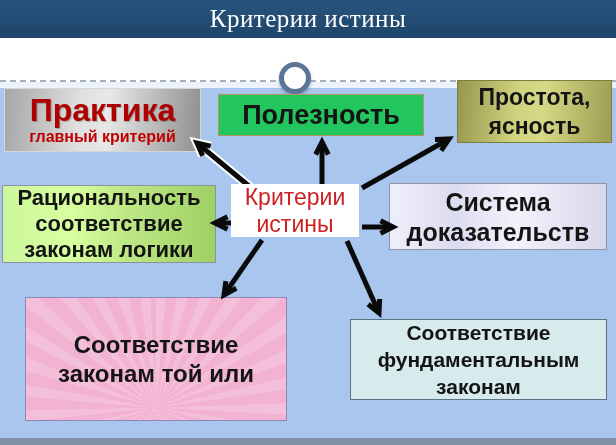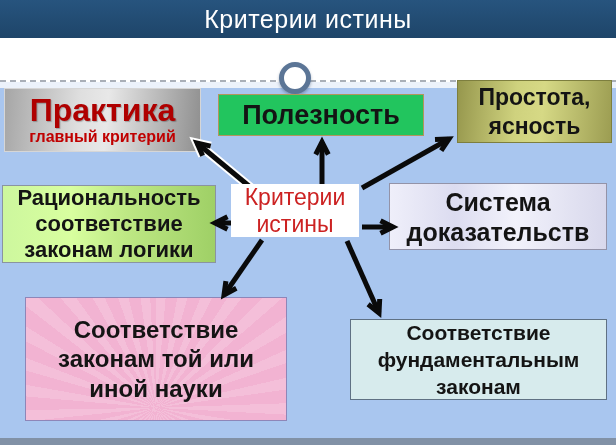--- a/index.html
+++ b/index.html
@@ -5,21 +5,21 @@
   html,body{margin:0;padding:0;background:#dfe6ef;}
   .slide{
     position:relative;width:616px;height:445px;overflow:hidden;
     background:#A9C6EF;
     font-family:"Liberation Sans",sans-serif;
   }
   
   .title-bar{
     position:absolute;top:0;left:0;width:616px;height:38px;
     background:linear-gradient(180deg,#27547E 0%,#1E4569 100%);
-    display:flex;align-items:center;justify-content:center;z-index:6;
+    display:flex;align-items:center;justify-content:center;z-index:6;font-family:Liberation Serif, serif;
   }
   .title-bar span{color:#FFFFFF;font-size:25px;letter-spacing:.5px;}
   .header-band{
     position:absolute;top:38px;left:0;width:616px;height:42px;
     background:#FFFFFF;border-bottom:2px dashed #A9AFB8;z-index:1;
   }
   .header-strip{
     position:absolute;top:82px;left:0;width:616px;height:6px;
     background:#ECF2FB;z-index:1;
   }
@@ -115,21 +115,20 @@
   </div>
 
   <div class="node n-sistema">
     <div>Система</div>
     <div>доказательств</div>
   </div>
 
   <div class="node n-pink">
     <div>Соответствие</div>
     <div>законам той или</div>
-    <div>иной науки</div>
   </div>
 
   <div class="node n-fund">
     <div>Соответствие</div>
     <div>фундаментальным</div>
     <div>законам</div>
   </div>
 
   <svg class="arrows" width="616" height="445" viewBox="0 0 616 445">
       <g>

